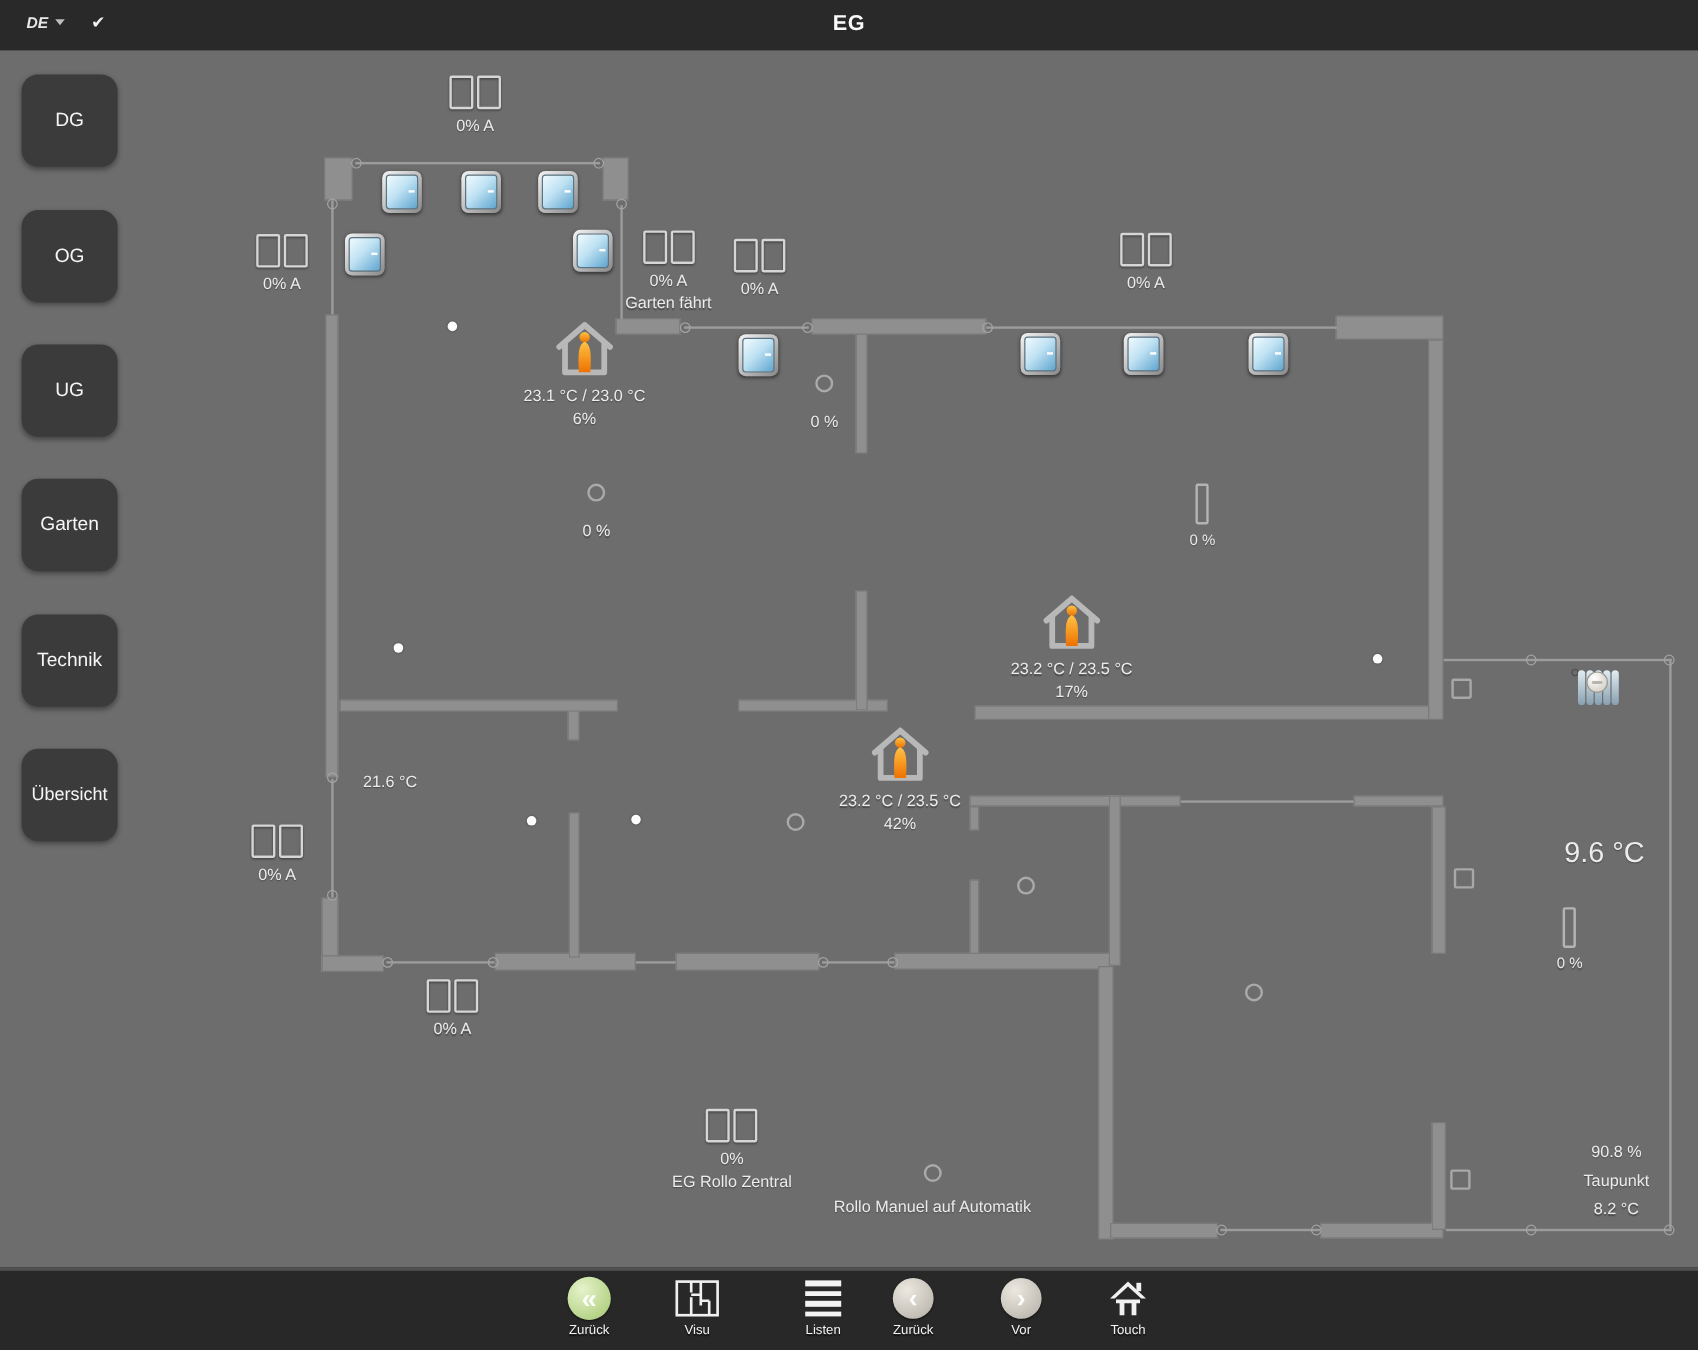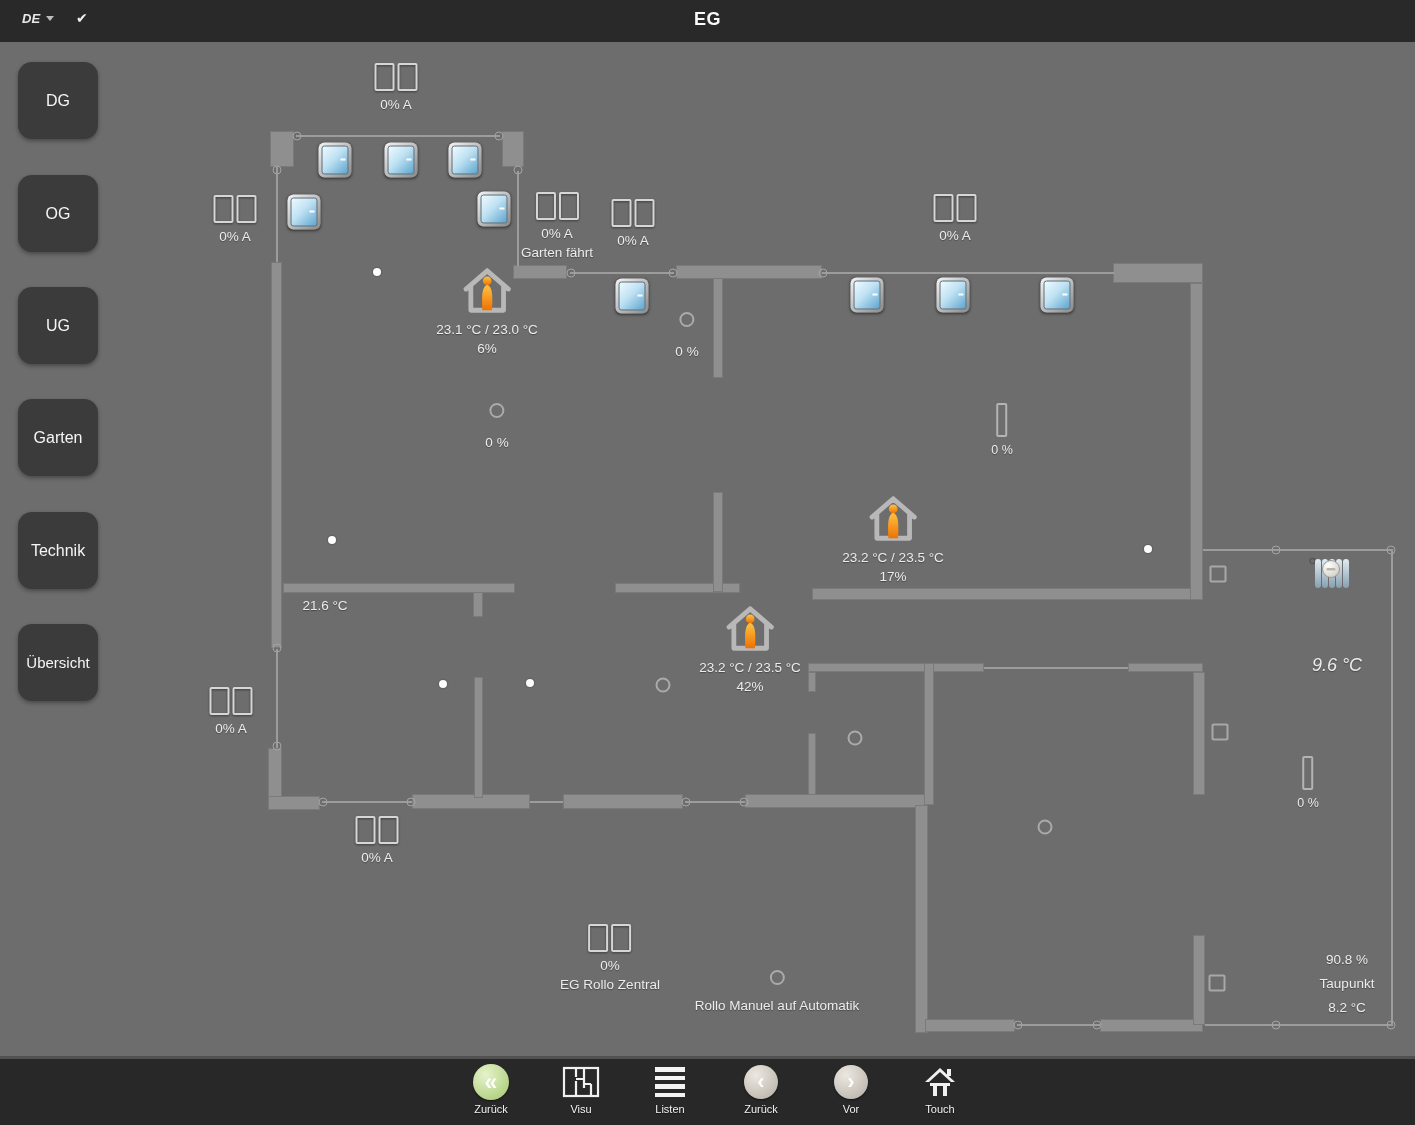--- a/index.html
+++ b/index.html
@@ -33,22 +33,22 @@
       transform:translate(-50%,-50%);}
   .sq{position:absolute;width:13px;height:13px;border:2px solid #a8a8a8;border-radius:2px;
       transform:translate(-50%,-50%);}
   .valveic{width:7px;height:30px;border:2px solid #b4b4b4;border-radius:2px;}
   
   .pin{position:absolute;transform:translateX(-50%);display:flex;flex-direction:column;
       align-items:center;white-space:nowrap;}
   .plabel{color:#ececec;font-size:13.5px;line-height:21px;margin-top:3px;
       text-shadow:0 1px 1px rgba(0,0,0,.35);}
   .freetext{position:absolute;transform:translate(-50%,-50%);color:#ececec;font-size:13.5px;
-      white-space:nowrap;text-shadow:0 1px 1px rgba(0,0,0,.35);}
-  .bigtemp{font-size:18px;font-style:italic;}
+      white-space:nowrap;text-shadow:0 1px 1px rgba(0,0,0,.35);margin-top:46px;}
+  .bigtemp{font-size:24px;}
   .weather{position:absolute;transform:translateX(-50%);text-align:center;color:#ececec;
       font-size:13.5px;line-height:24px;text-shadow:0 1px 1px rgba(0,0,0,.35);}
   
   .shic{display:flex;gap:3px;filter:drop-shadow(0 1px 1px rgba(0,0,0,.45));}
   .shic span{display:block;width:16px;height:24px;border:2.5px solid #d6d6d6;border-radius:2px;}
   
   .winpin{position:absolute;transform:translate(-50%,-50%);cursor:default;}
   .winic{width:33px;height:35px;border-radius:6px;background:linear-gradient(135deg,#f4f4f4,#888);
       padding:3px;box-shadow:0 1px 3px rgba(0,0,0,.5);box-sizing:border-box;}
   .winglass{width:100%;height:100%;border-radius:3px;border:1px solid #5a7484;box-sizing:border-box;
@@ -400,21 +400,21 @@
   </div>
   <div class="nav" style="left:581px">
     <div class="ic">
       <svg viewBox="0 0 38 32" width="38" height="32" fill="none" stroke="#f0f0f0" stroke-width="2.2">
         <rect x="2" y="2" width="34" height="28"></rect>
         <path d="M14 2 V11 M14 15 V30 M14 13 H21 M22 2 V22 M22 18 H29 M29 18 V30"></path>
       </svg>
     </div>
     <div class="nlabel">Visu</div>
   </div>
-  <div class="nav" style="left:670px">
+  <div class="nav" style="left:686px">
     <div class="ic">
       <div class="bars">
           <span></span>
           <span></span>
           <span></span>
           <span></span>
         </div>
     </div>
     <div class="nlabel">Listen</div>
   </div>

